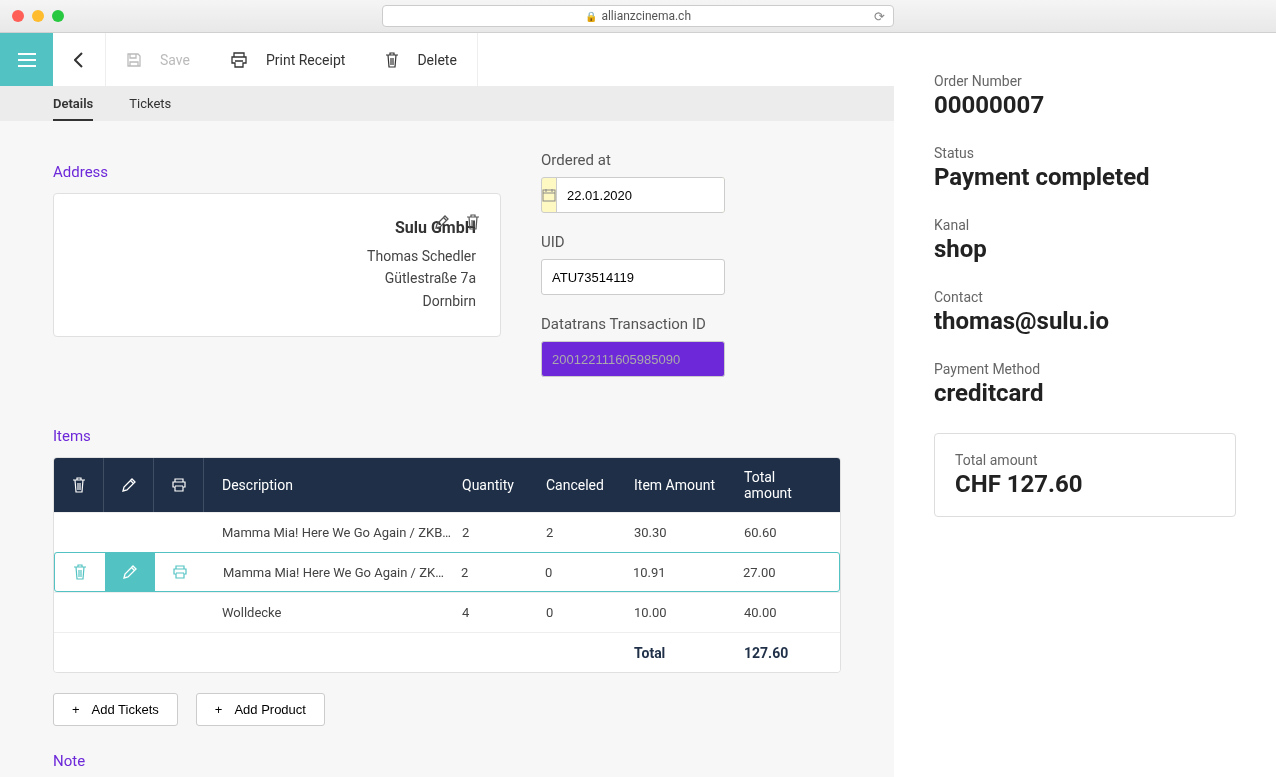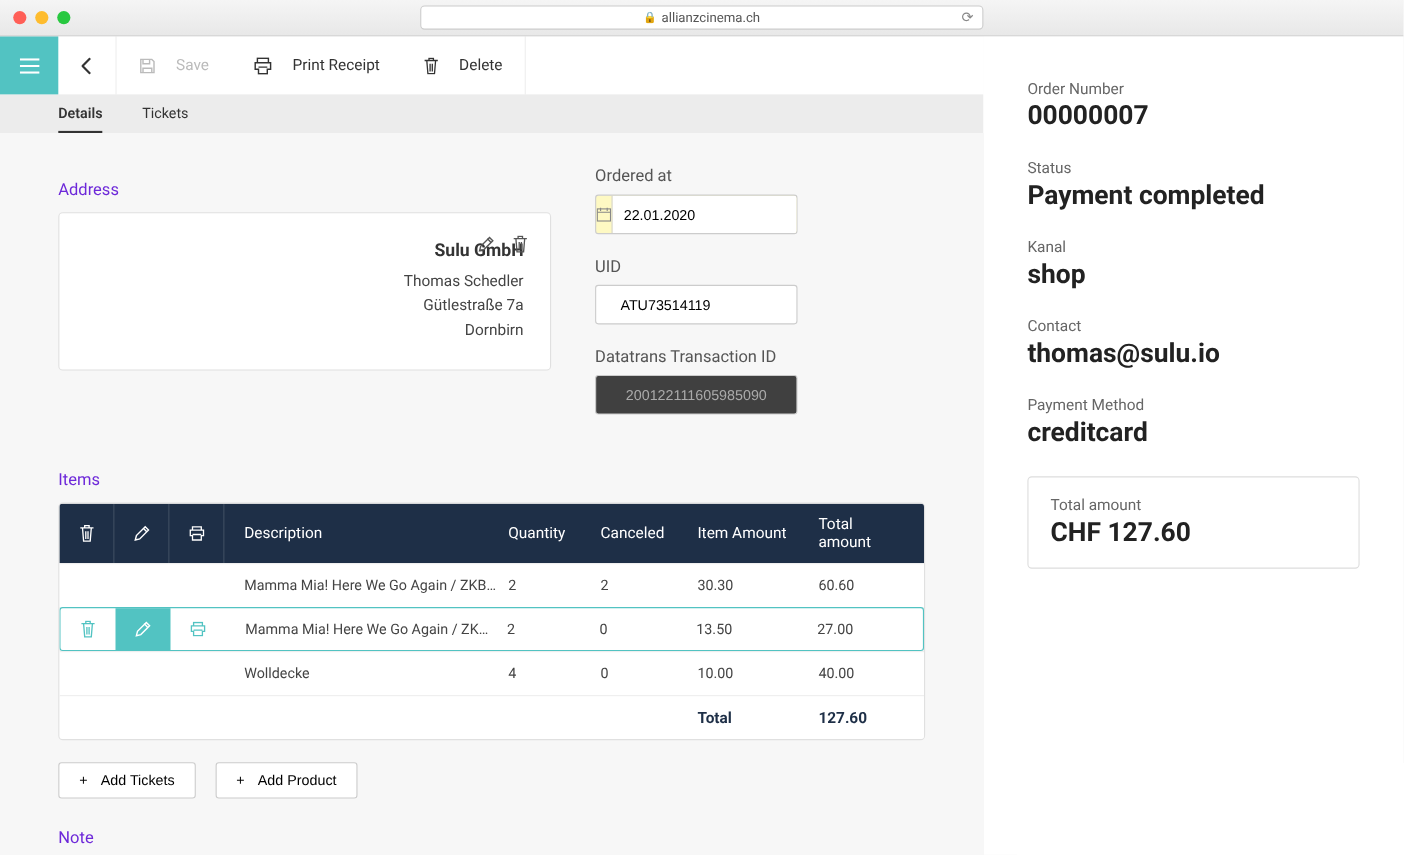--- a/index.html
+++ b/index.html
@@ -139,26 +139,26 @@
   color: #888;
   font-size: 13px;
 }
 .date-input input { border: none; padding: 0 10px; font-size: 13px; flex: 1; outline: none; }
 
 .text-input {
   border: 1px solid #ccc;
   border-radius: 3px;
   background: #fff;
   height: 36px;
-  padding: 0 22px;
+  padding: 0 10px;
   font-size: 13px;
   width: 184px;
   outline: none;
 }
-.text-input.readonly { background: #404040; color: #aaa; text-align: center; }
+.text-input.readonly { background: #6d28d9; color: #aaa; }
 
 .items-table {
   margin-top: 12px;
   border-radius: 4px;
   overflow: hidden;
   border: 1px solid #e0e0e0;
 }
 .items-header {
   background: #1e2f47;
   color: #fff;
@@ -390,21 +390,21 @@
                   </svg>
                 </div>
                 <div class="col-action">
                   <svg width="16" height="14" viewBox="0 0 16 14">
                     <path d="M4 4V1h8v3 M2 4h12v5h-2v4H4v-4H2z M4 8h8" stroke="currentColor" stroke-width="1.2" fill="none"></path>
                   </svg>
                 </div>
                 <div class="col-desc">Mamma Mia! Here We Go Again / ZKB Lodge ,</div>
                 <div class="col-qty">2</div>
                 <div class="col-cancel">0</div>
-                <div class="col-item-amt">13.50</div>
+                <div class="col-item-amt">10.91</div>
                 <div class="col-total-amt">27.00</div>
               </div>
               <div class="items-row">
                 <div class="col-action"></div>
                 <div class="col-action"></div>
                 <div class="col-action"></div>
                 <div class="col-desc">Wolldecke</div>
                 <div class="col-qty">4</div>
                 <div class="col-cancel">0</div>
                 <div class="col-item-amt">10.00</div>

